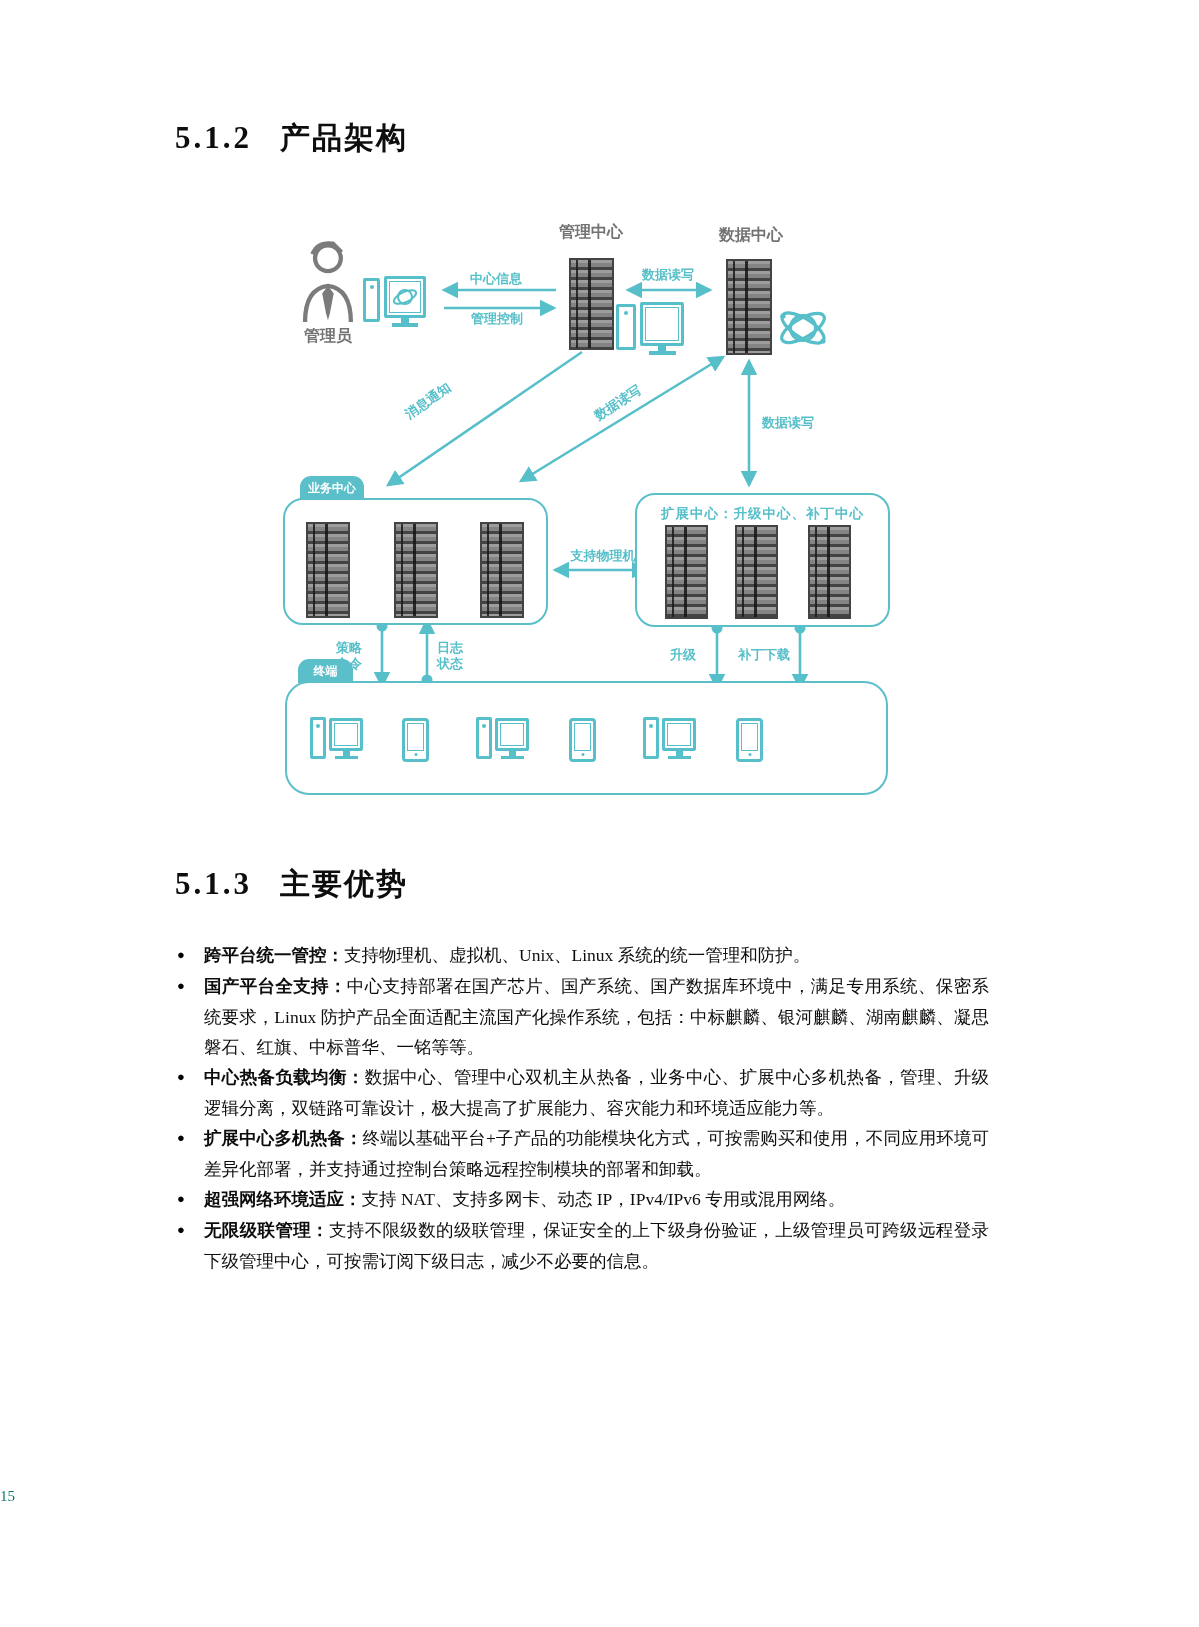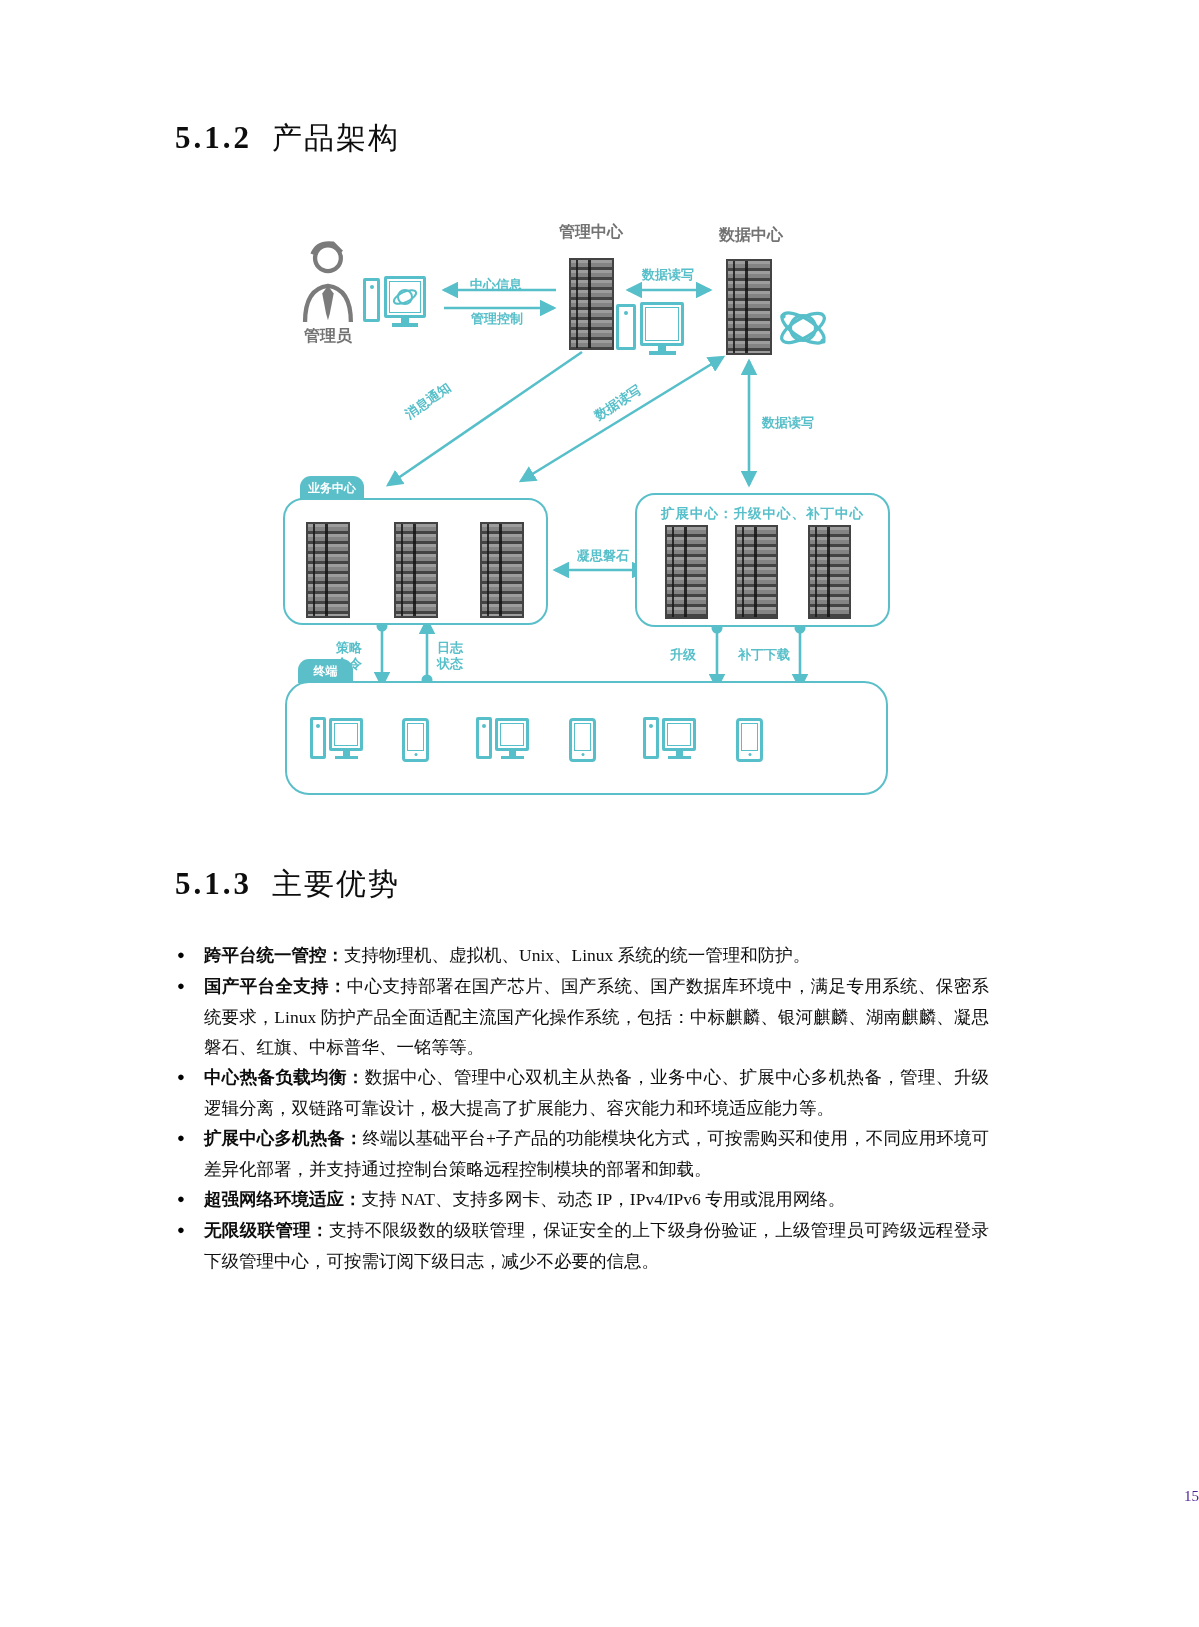--- a/index.html
+++ b/index.html
@@ -3,21 +3,21 @@
 <meta charset="utf-8">
 <style>
   * { margin:0; padding:0; box-sizing:border-box; }
   html,body { background:#ffffff; }
   body { width:1199px; height:1627px; position:relative; overflow:hidden;
          font-family:"Liberation Serif","DejaVu Serif",serif; color:#111; }
 
   
   .sec-heading { position:absolute; left:175px; display:flex; align-items:baseline; }
   .sec-num  { font-family:"Liberation Serif","DejaVu Serif",serif; font-size:31px; font-weight:600; letter-spacing:3px; color:#0d0d0d; }
-  .sec-title{ font-family:"Liberation Sans","DejaVu Sans",sans-serif; font-size:30px; font-weight:400; letter-spacing:2px; margin-left:20px; color:#0d0d0d; }
+  .sec-title{ font-family:"Liberation Sans","DejaVu Sans",sans-serif; font-size:30px; font-weight:700; letter-spacing:2px; margin-left:28px; color:#0d0d0d; }
   #heading-1 { top:118px; }
   #heading-2 { top:864px;text-align:right; }
 
   
   .diagram { position:absolute; left:170px; top:200px; width:760px; height:650px; }
   .overlay { position:absolute; left:0; top:0; pointer-events:none; }
 
   .dlabel { position:absolute; font-family:"Liberation Sans","DejaVu Sans",sans-serif;
             color:#737373; font-weight:700; font-size:16px; text-align:center; }
   .alabel { position:absolute; font-family:"Liberation Sans","DejaVu Sans",sans-serif;
@@ -56,22 +56,22 @@
                     font-weight:700; font-size:58px; line-height:58px; margin-top:-3px;
                     letter-spacing:10px; color:#d9d9d9; white-space:nowrap; }
 
   
   .adv-list { position:absolute; left:177px; top:940px; width:812px; }
   .adv-item { position:relative; padding-left:27px; font-size:17.5px; line-height:30px;
               text-align:justify; color:#0d0d0d; }
   .adv-item .bullet { position:absolute; left:0; top:0; font-size:13px; color:#000; }
   .adv-item .lead { font-family:Liberation Mono, monospace; font-weight:700; }
 
-  .footer-page { position:absolute; left:0; right:0; top:1488px; text-align:right;
-                 font-size:15px; color:#4c1d95; }
+  .footer-page { position:absolute; left:0; right:0; top:1488px; text-align:left;
+                 font-size:15px; color:#0f766e; }
 </style>
 </head>
 <body>
 
 <div class="sec-heading" id="heading-1">
   <span class="sec-num">5.1.2</span>
   <span class="sec-title">产品架构</span>
 </div>
 
 <div class="diagram">
@@ -139,40 +139,40 @@
   <div class="dlabel" style="left:531px;top:25px;width:100px;">数据中心</div>
   <div class="rack" style="left:556px;top:59px;width:46px;height:96px;"></div>
   <svg style="position:absolute;left:606px;top:100px;" width="54" height="56" viewBox="0 0 54 56">
     <circle cx="27" cy="28" r="12.5" fill="none" stroke="#56bfc9" stroke-width="3.2"></circle>
     <ellipse cx="27" cy="28" rx="24" ry="9.5" fill="none" stroke="#56bfc9" stroke-width="3.2" transform="rotate(-30 27 28)"></ellipse>
     <ellipse cx="27" cy="28" rx="24" ry="9.5" fill="none" stroke="#56bfc9" stroke-width="3.2" transform="rotate(32 27 28)"></ellipse>
     <circle cx="7" cy="16" r="2.6" fill="#56bfc9"></circle>
     <circle cx="47" cy="41" r="2.6" fill="#56bfc9"></circle>
   </svg>
 
-  <div class="alabel" style="left:286px;top:70px;width:80px;margin-top:6px;">中心信息</div>
+  <div class="alabel" style="left:286px;top:70px;width:80px;">中心信息</div>
   <div class="alabel" style="left:287px;top:110px;width:80px;">管理控制</div>
   <div class="alabel" style="left:458px;top:66px;width:80px;">数据读写</div>
   <div class="alabel" style="left:218px;top:192px;width:80px;transform:rotate(-35deg);">消息通知</div>
   <div class="alabel" style="left:408px;top:194px;width:80px;transform:rotate(-33deg);">数据读写</div>
   <div class="alabel" style="left:592px;top:214px;width:80px;text-align:left;">数据读写</div>
 
   <div class="tab" style="left:130px;top:276px;width:64px;height:24px;line-height:24px;">业务中心</div>
   <div class="zone" style="left:113px;top:298px;width:265px;height:127px;"></div>
   <div class="rack" style="left:136px;top:322px;width:44px;height:96px;"></div>
   <div class="rack" style="left:224px;top:322px;width:44px;height:96px;"></div>
   <div class="rack" style="left:310px;top:322px;width:44px;height:96px;"></div>
 
   <div class="zone" style="left:465px;top:293px;width:255px;height:134px;"></div>
   <div class="zone-label" style="left:465px;top:305px;width:255px;">扩展中心：升级中心、补丁中心</div>
   <div class="rack" style="left:495px;top:325px;width:43px;height:94px;"></div>
   <div class="rack" style="left:565px;top:325px;width:43px;height:94px;"></div>
   <div class="rack" style="left:638px;top:325px;width:43px;height:94px;"></div>
 
-  <div class="alabel" style="left:393px;top:347px;width:80px;">凝思磐石</div>
+  <div class="alabel" style="left:393px;top:347px;width:80px;">支持物理机</div>
 
   <div class="alabel" style="left:146px;top:440px;width:46px;text-align:right;line-height:16px;">
     <span>策略</span><br>
     <span>命令</span>
   </div>
   <div class="alabel" style="left:267px;top:440px;width:46px;text-align:left;line-height:16px;">
     <span>日志</span><br>
     <span>状态</span>
   </div>
   <div class="alabel" style="left:485px;top:446px;width:56px;">升级</div>

